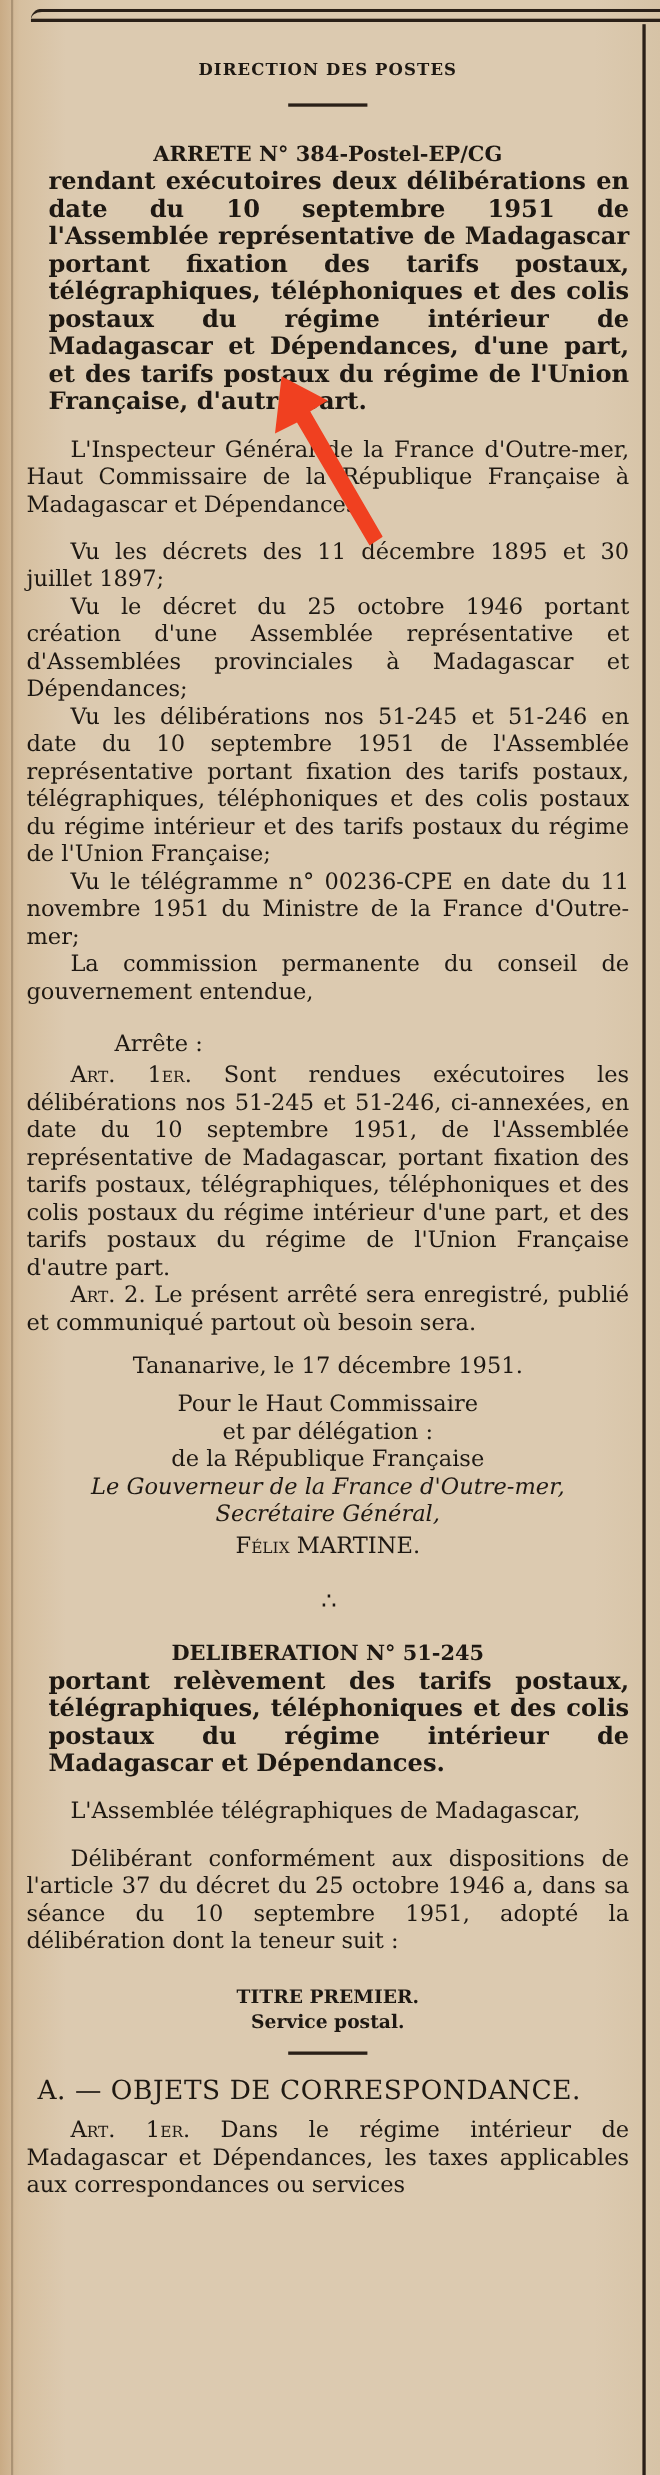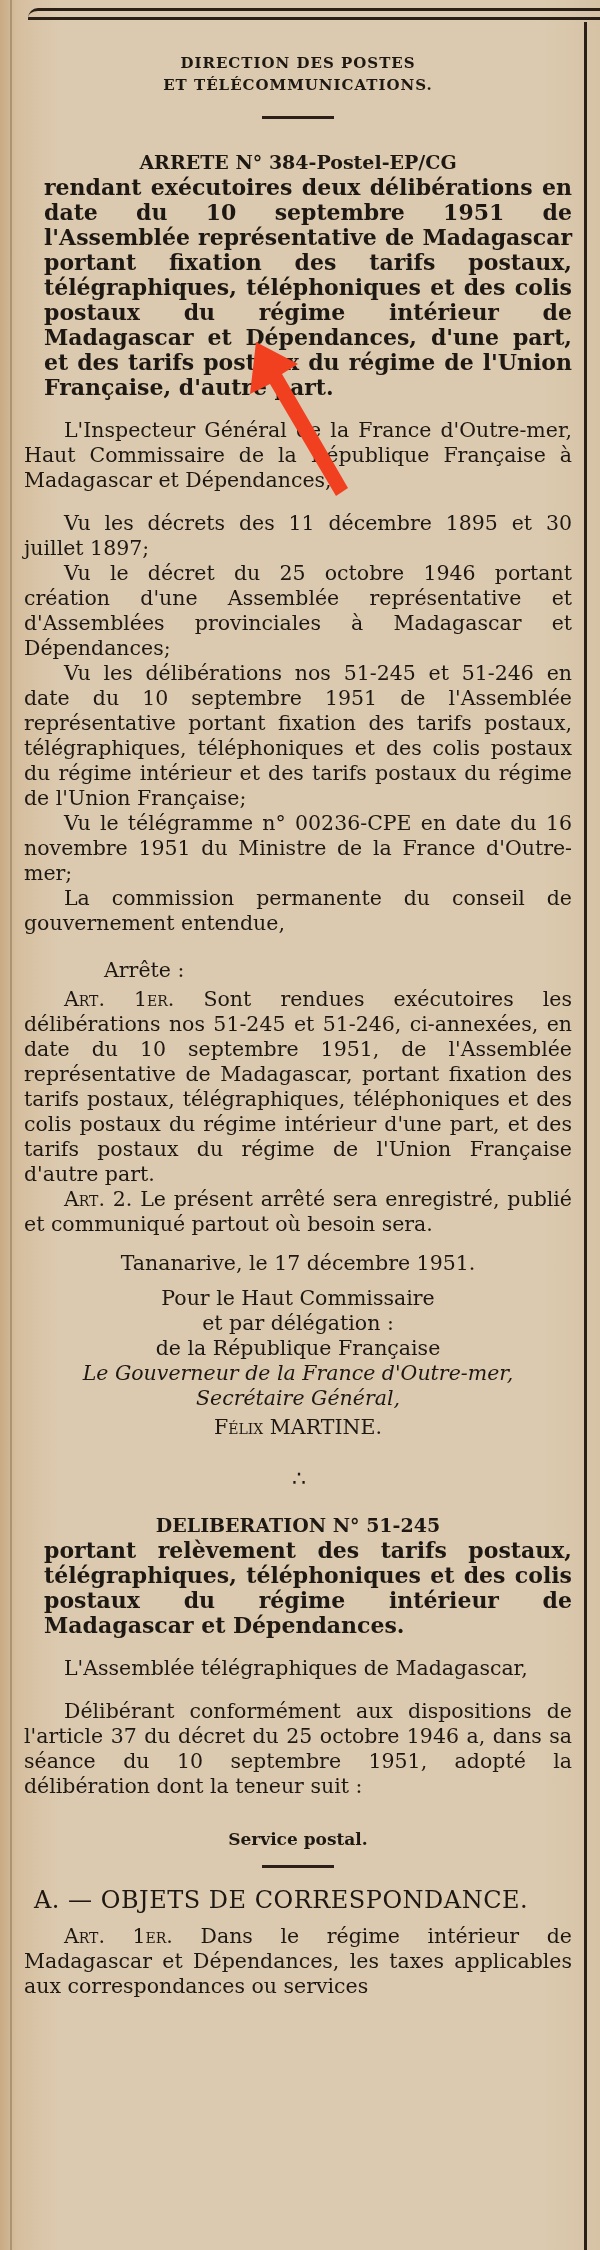--- a/index.html
+++ b/index.html
@@ -57,36 +57,35 @@
 <body>
 
 <div class="page">
   <div class="top-rule"></div>
   <div class="right-rule"></div>
   <div class="left-edge"></div>
 
   <div class="col">
     <div style="height:52px"></div>
     <div class="center head-small">DIRECTION DES POSTES</div>
-    <div class="center head-small">ET TÉLÉCOMMUNICATIONS.</div>
     <div style="height:20px"></div>
     <div class="short-rule"></div>
     <div style="height:30px"></div>
 
     <div class="center title-bold">ARRETE N° 384-Postel-EP/CG</div>
     <p class="hang bold-para"><span>rendant exécutoires deux délibérations en date du 10 septembre 1951 de l'Assemblée représentative de Madagascar portant fixation des tarifs postaux, télégraphiques, téléphoniques et des colis postaux du régime intérieur de Madagascar et Dépendances, d'une part, et des tarifs postaux du régime de l'Union Française, d'autre part.</span></p>
     <div style="height:18px"></div>
 
     <p class="indent">L'Inspecteur Général de la France d'Outre-mer, Haut Commissaire de la République Française à Madagascar et Dépendances,</p>
     <div style="height:18px"></div>
 
     <p class="indent">Vu les décrets des 11 décembre 1895 et 30 juillet 1897;</p>
     <p class="indent">Vu le décret du 25 octobre 1946 portant création d'une Assemblée représentative et d'Assemblées provinciales à Madagascar et Dépendances;</p>
     <p class="indent">Vu les délibérations nos 51-245 et 51-246 en date du 10 septembre 1951 de l'Assemblée représentative portant fixation des tarifs postaux, télégraphiques, téléphoniques et des colis postaux du régime intérieur et des tarifs postaux du régime de l'Union Française;</p>
-    <p class="indent">Vu le télégramme n° 00236-CPE en date du 16 novembre 1951 du Ministre de la France d'Outre-mer;</p>
+    <p class="indent">Vu le télégramme n° 00236-CPE en date du 11 novembre 1951 du Ministre de la France d'Outre-mer;</p>
     <p class="indent">La commission permanente du conseil de gouvernement entendue,</p>
     <div style="height:22px"></div>
 
     <p class="indent" style="text-indent:80px">Arrête :</p>
     <div style="height:4px"></div>
 
     <p class="indent">
       <span class="sc">Art. 1er.</span>
       <span>Sont rendues exécutoires les délibérations nos 51-245 et 51-246, ci-annexées, en date du 10 septembre 1951, de l'Assemblée représentative de Madagascar, portant fixation des tarifs postaux, télégraphiques, téléphoniques et des colis postaux du régime intérieur d'une part, et des tarifs postaux du régime de l'Union Française d'autre part.</span>
     </p>
@@ -112,20 +111,21 @@
 
     <div class="center title-bold">DELIBERATION N° 51-245</div>
     <p class="hang bold-para"><span>portant relèvement des tarifs postaux, télégraphiques, téléphoniques et des colis postaux du régime intérieur de Madagascar et Dépendances.</span></p>
     <div style="height:18px"></div>
 
     <p class="indent">L'Assemblée télégraphiques de Madagascar,</p>
     <div style="height:18px"></div>
     <p class="indent">Délibérant conformément aux dispositions de l'article 37 du décret du 25 octobre 1946 a, dans sa séance du 10 septembre 1951, adopté la délibération dont la teneur suit :</p>
     <div style="height:28px"></div>
 
+    <div class="center title-bold" style="font-size:17px;line-height:22px">TITRE PREMIER.</div>
     <div class="center title-bold" style="font-size:17px;line-height:24px">Service postal.</div>
     <div style="height:14px"></div>
     <div class="short-rule"></div>
     <div style="height:18px"></div>
 
     <div style="font-size:24px;line-height:28px;letter-spacing:0.5px;padding-left:10px">A. — OBJETS DE CORRESPONDANCE.</div>
     <div style="height:10px"></div>
     <p class="indent">
       <span class="sc">Art. 1er.</span>
       <span>Dans le régime intérieur de Madagascar et Dépendances, les taxes applicables aux correspondances ou services</span>

